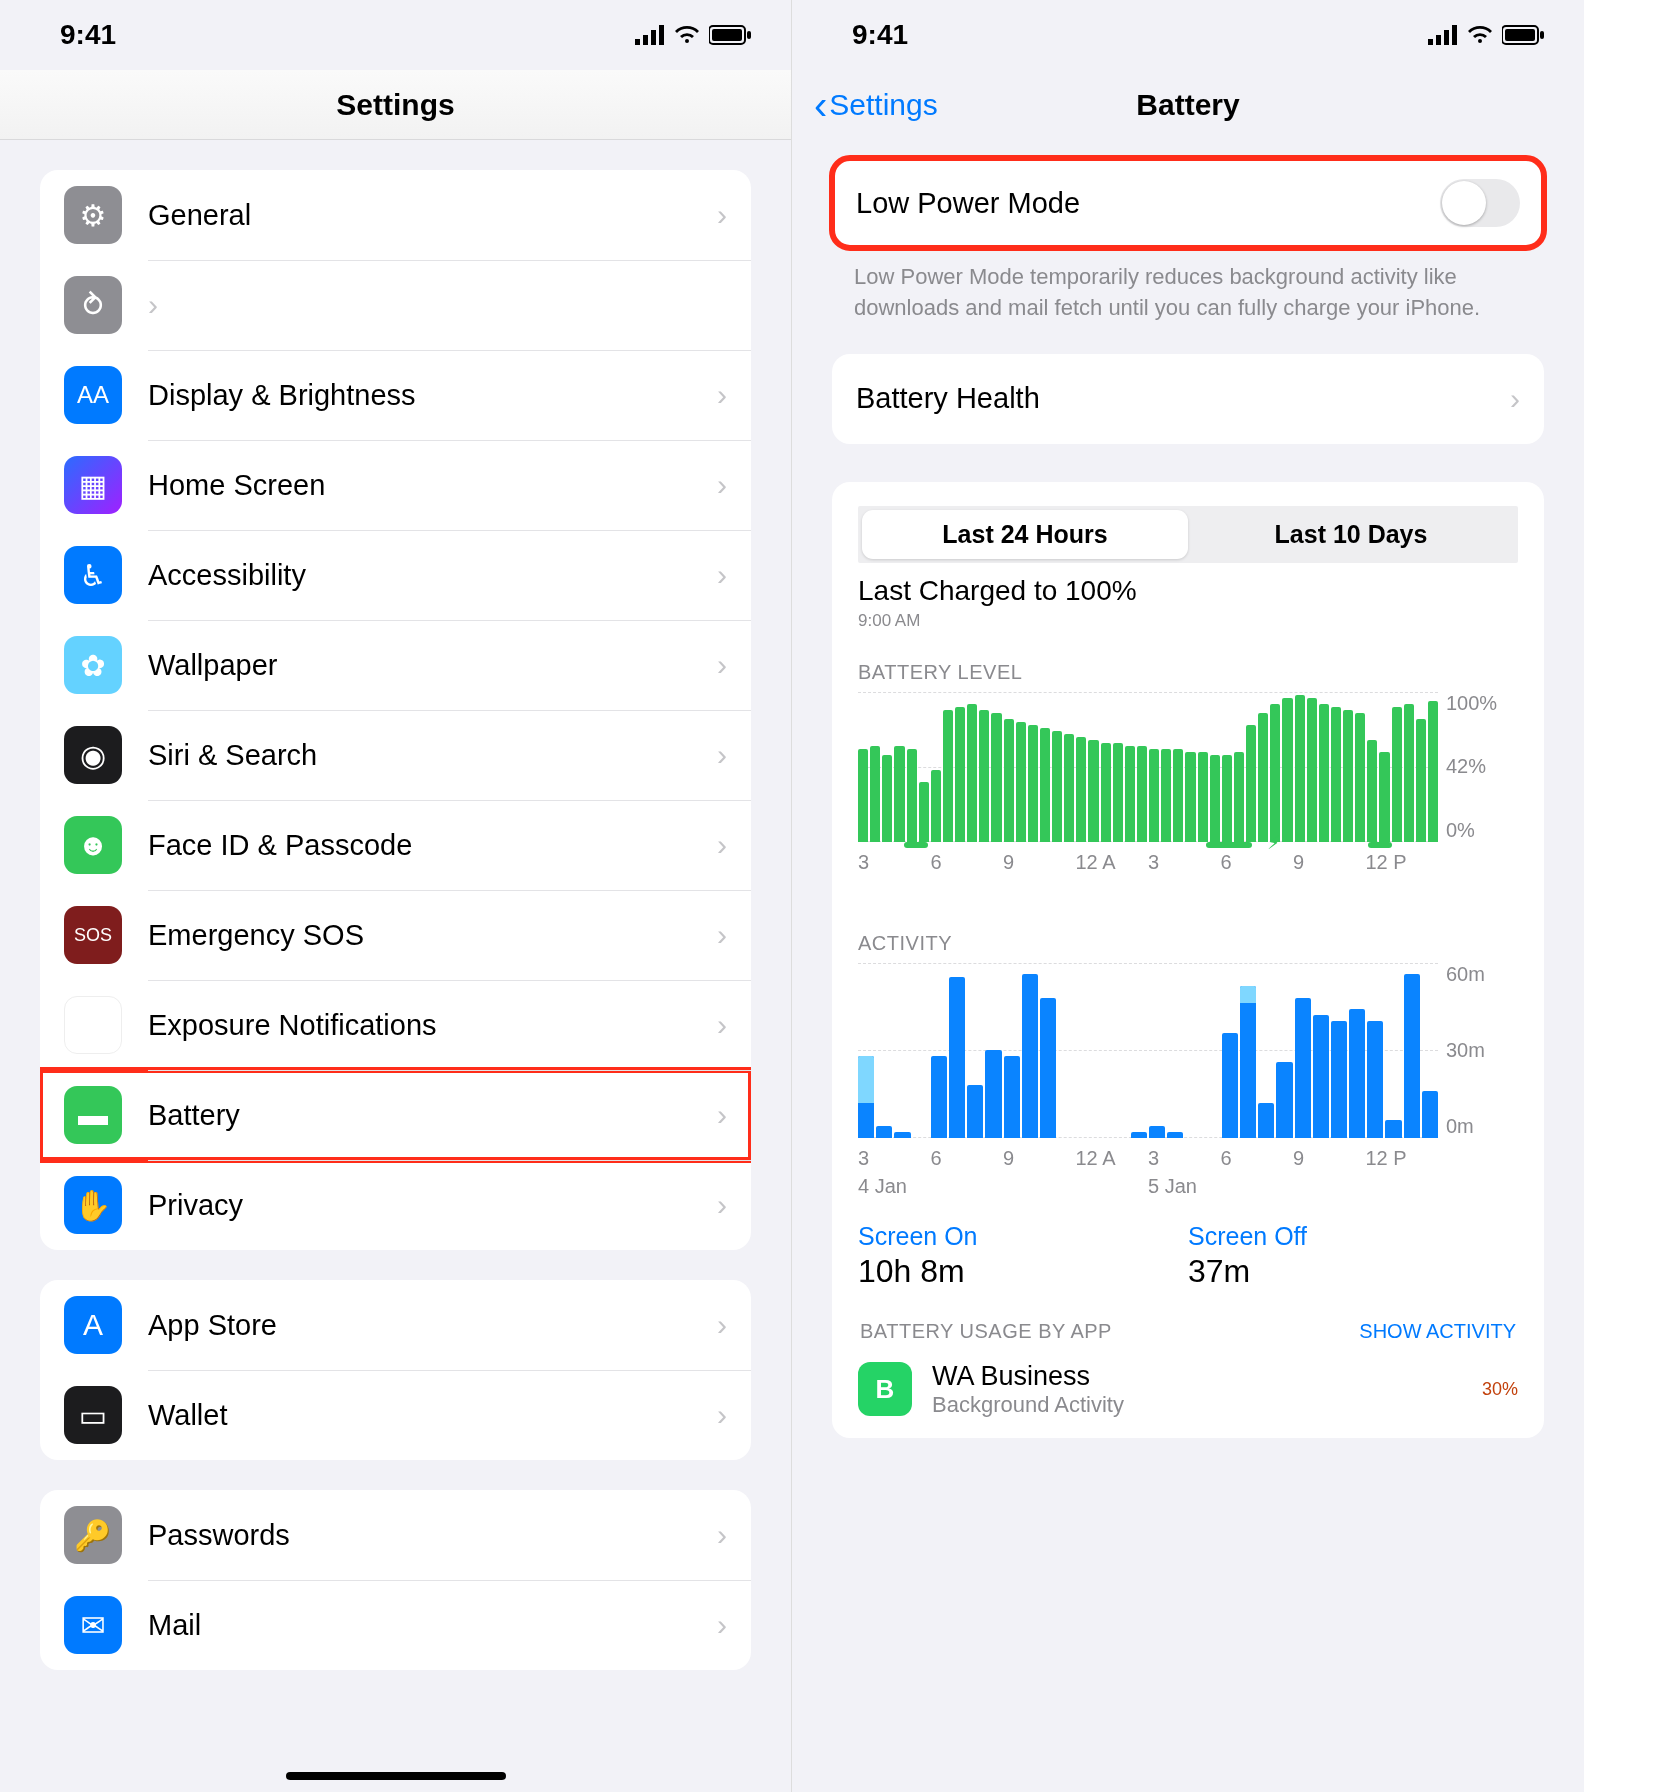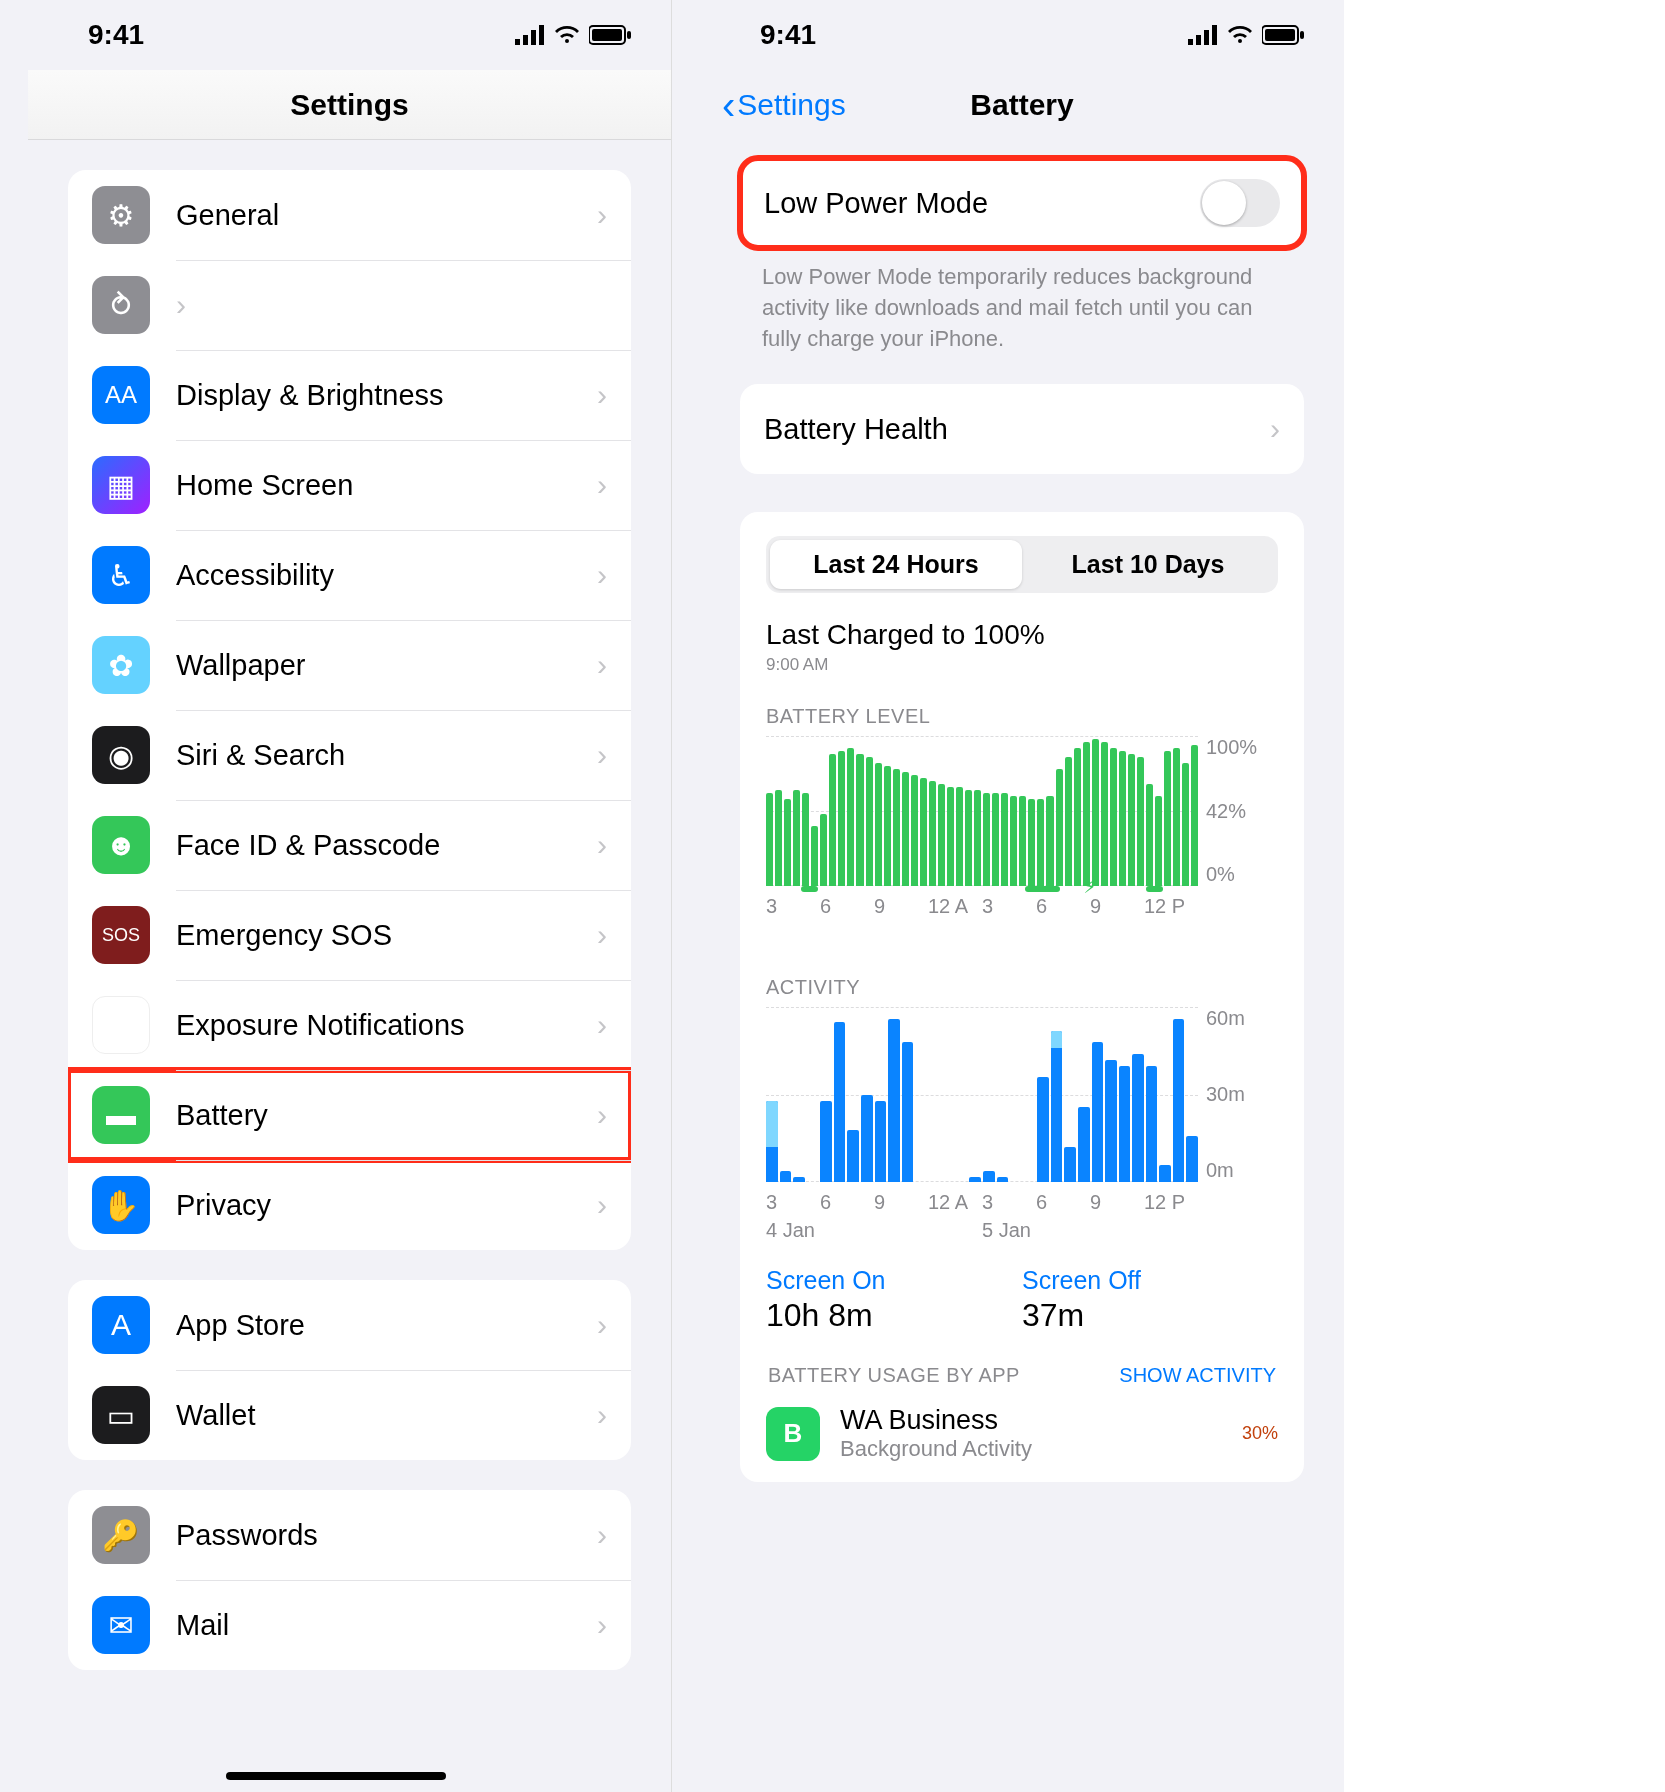--- a/index.html
+++ b/index.html
@@ -5,27 +5,26 @@
   * { box-sizing: border-box; margin: 0; padding: 0; }
   body {
     font-family: -apple-system, BlinkMacSystemFont, "Segoe UI", Helvetica, Arial, sans-serif;
     background: #fff;
     width: 1665px;
     height: 1792px;
     display: flex;
     overflow: hidden;
   }
   .phone {
-    width: 672px;
+    width: 792px;
     height: 100%;
     background: #f2f2f7;
     position: relative;
     display: flex;
     flex-direction: column;
-    padding-left: 28px;
   }
   .phone.left { border-right: 1px solid #ddd; }
   
   .status-bar {
     height: 70px;
     display: flex;
     justify-content: space-between;
     align-items: center;
     padding: 0 40px 0 60px;
     font-size: 28px;
@@ -92,21 +91,21 @@
   
   .footer-note {
     font-size: 22px; color:#8a8a8e; padding: 14px 62px 0 62px; line-height:1.4;
   }
   
   .card {
     background:#fff; border-radius:18px; margin: 38px 40px 0 40px;
     padding: 24px 26px 20px 26px;
   }
   .seg {
-    display:flex; background:#eeeef0; border-radius:14px; padding:4px; margin-bottom: 26px;
+    display:flex; background:#eeeef0; border-radius:2px; padding:4px; margin-bottom: 12px;
   }
   .seg .opt {
     flex:1; text-align:center; padding:10px 0; border-radius:11px;
     font-size:25px; font-weight:600; color:#000;
   }
   .seg .opt.active { background:#fff; box-shadow:0 1px 3px rgba(0,0,0,.15); }
   .charged-title { font-size:28px; font-weight:400; }
   .charged-sub { font-size:17px; color:#8a8a8e; margin-top:4px; }
   .section-label { font-size:20px; color:#8a8a8e; letter-spacing:.5px; margin-top:30px; }
   .chart-wrap { position:relative; margin-top:8px; height:190px; }

